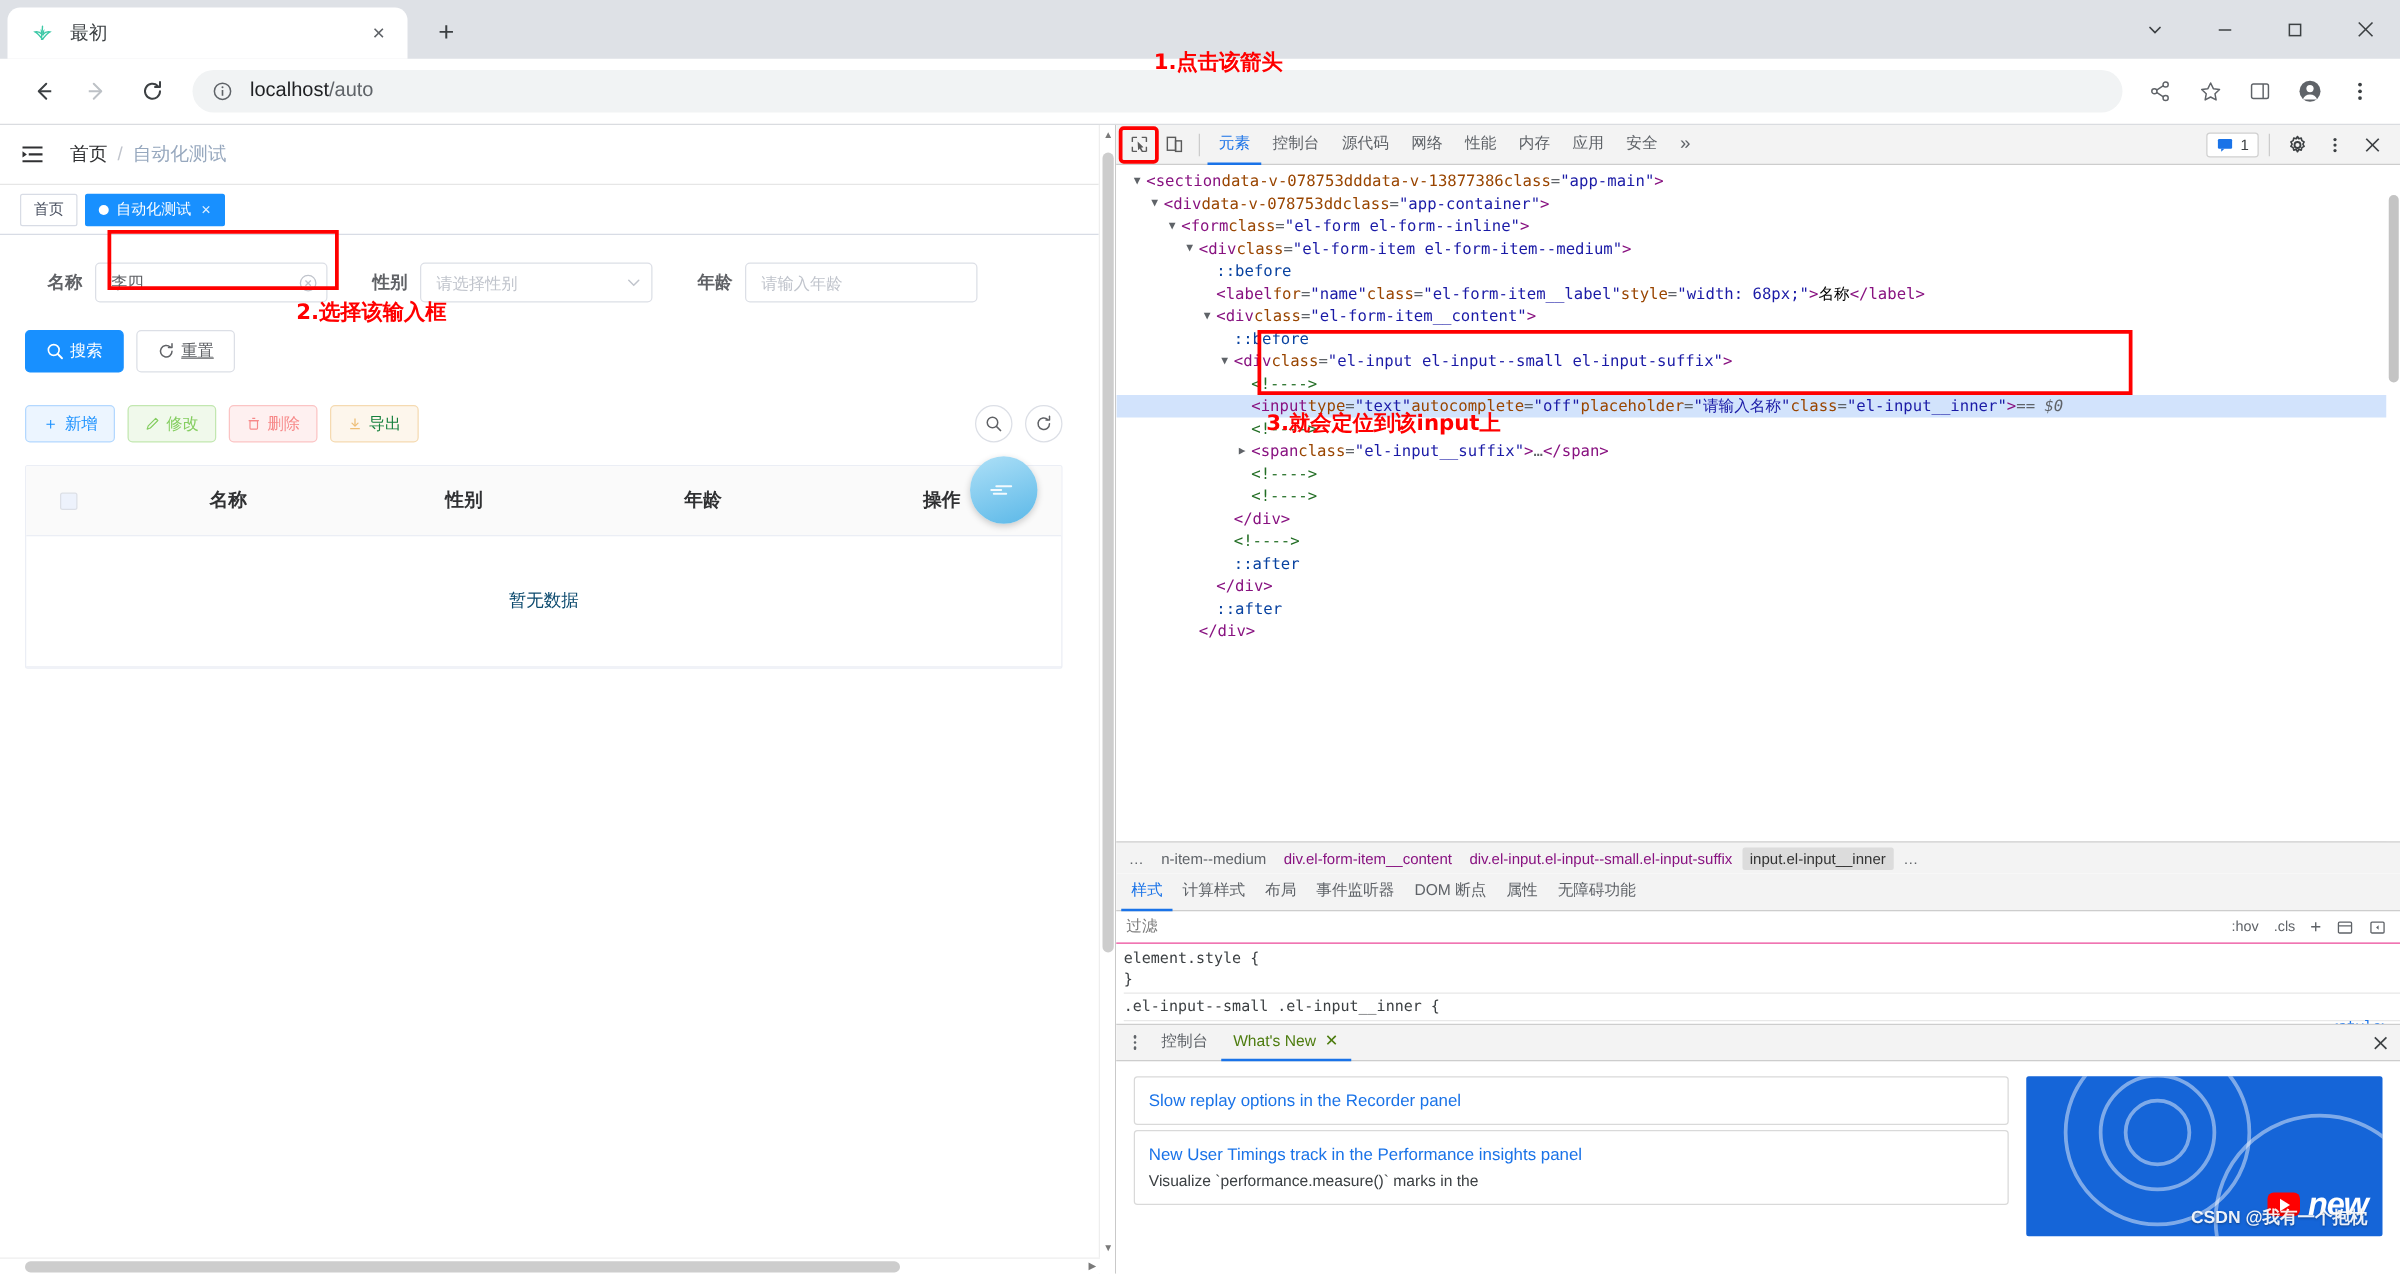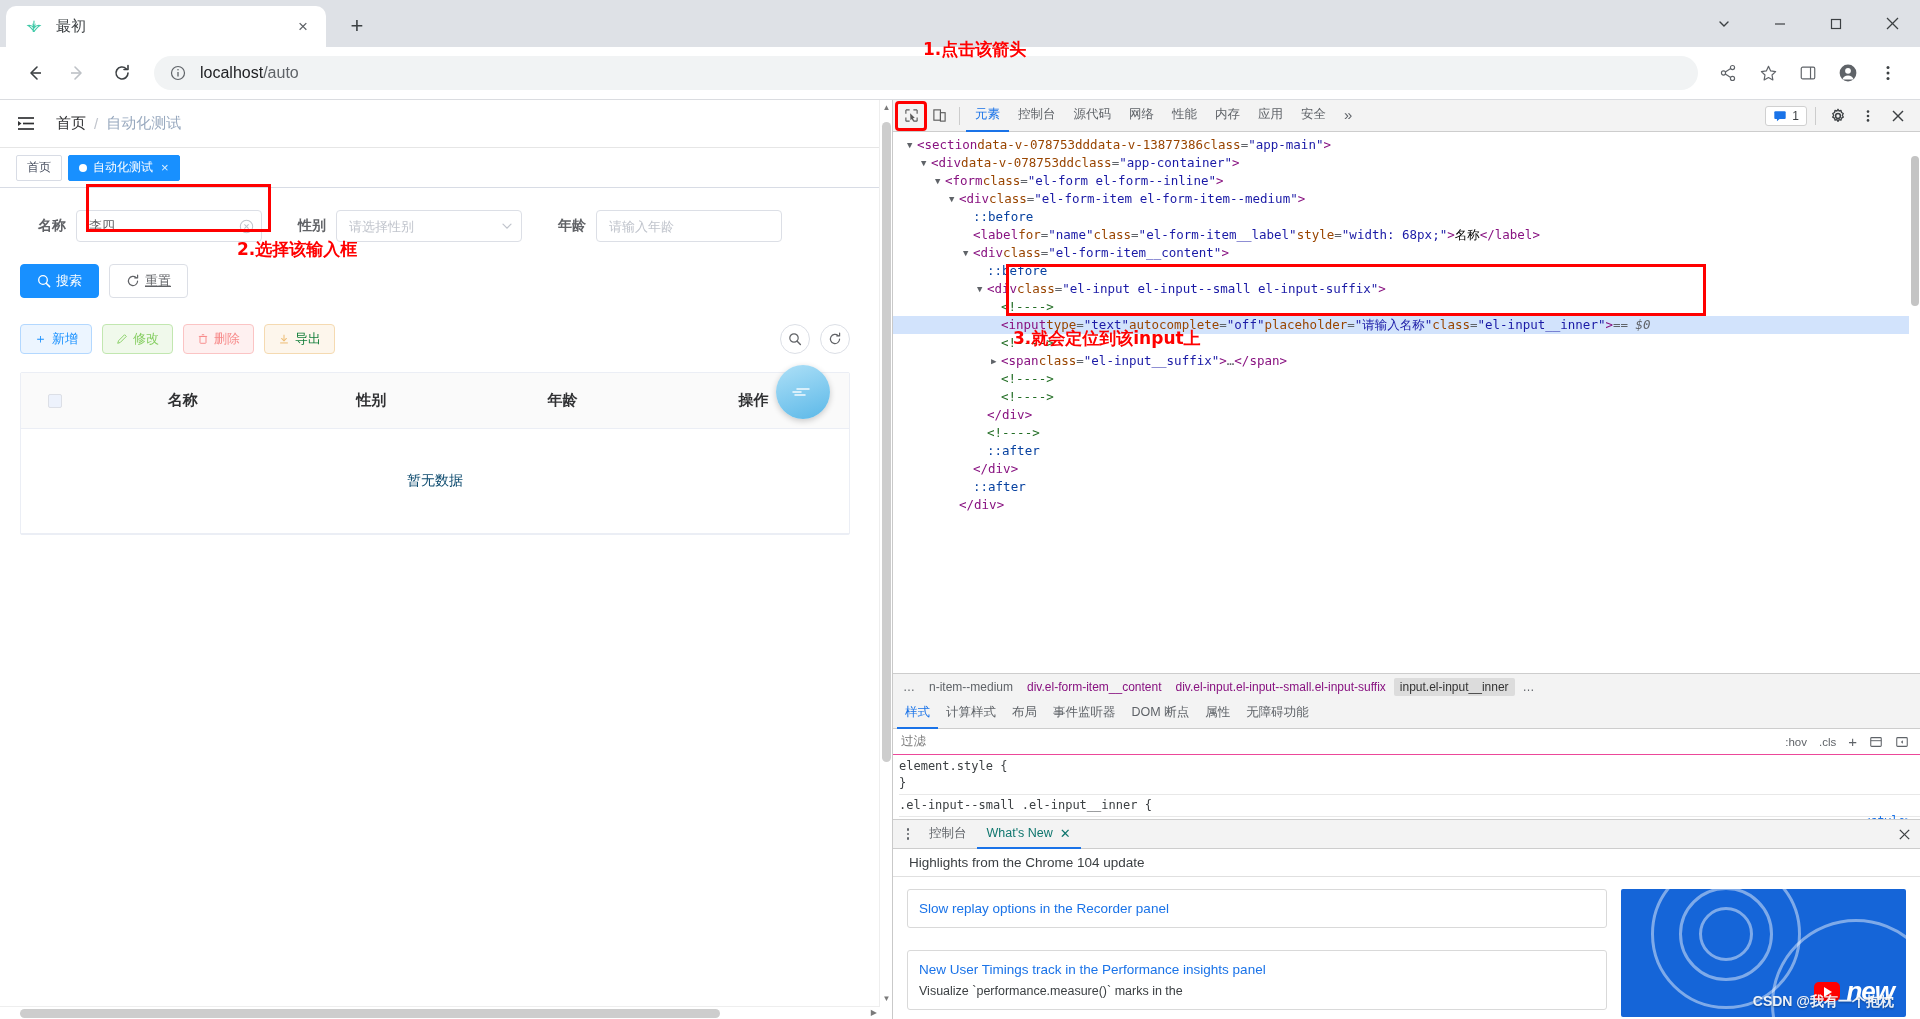--- a/index.html
+++ b/index.html
@@ -203,26 +203,26 @@
   .style-rule{border-bottom:1px solid #e8e8e8;padding-bottom:2px;margin-bottom:2px;position:relative;}
   .prop{color:#c80000;padding-left:14px;}
   .pval{color:#1a1aa6;}
   .src{position:absolute;right:8px;top:16px;color:#1a73e8;font-size:11.5px;cursor:pointer;}
 
   .dt-drawer{height:200px;background:#fff;border-top:1px solid #cdcdcd;display:flex;flex-direction:column;flex-shrink:0;}
   .drawer-tabs{height:29px;background:#f3f3f3;border-bottom:1px solid #cdcdcd;display:flex;align-items:center;padding:0 4px;}
   .dotsbtn{width:22px;display:flex;flex-direction:column;align-items:center;gap:2px;cursor:pointer;}
   .dot{width:2.5px;height:2.5px;background:#5f6368;border-radius:50%;}
   .dtab{height:29px;padding:0 10px;display:flex;align-items:center;font-size:12.5px;color:#5f6368;cursor:pointer;border-bottom:2px solid transparent;gap:7px;}
-  .dtab.active{color:#0f766e;border-bottom-color:#1a73e8;align-items:center;}
+  .dtab.active{color:#4d7c0f;border-bottom-color:#1a73e8;align-items:center;}
   .dtab .x{font-size:13px;font-weight:bold;}
   .drawer-close{margin-left:auto;width:24px;display:flex;align-items:center;justify-content:center;color:#5f6368;cursor:pointer;font-size:15px;}
   .wn-head{height:28px;display:flex;align-items:center;padding-left:16px;font-size:13.5px;color:#3c4043;border-bottom:1px solid #e0e0e0;}
   .wn-body{flex:1;display:flex;padding:12px 14px 0 14px;gap:14px;overflow:hidden;position:relative;}
-  .wn-list{flex:1;display:flex;flex-direction:column;gap:22px;}
+  .wn-list{flex:1;display:flex;flex-direction:column;gap:4px;}
   .wn-card{border:1px solid #d9d9d9;border-radius:3px;padding:9px 11px;background:#fff;}
   .wn-title{font-size:13.5px;color:#1a73e8;line-height:19px;cursor:pointer;}
   .wn-desc{font-size:12.5px;color:#3c4043;line-height:17px;margin-top:4px;}
   .wn-video{
     width:285px;height:128px;background:#1565d8;position:relative;overflow:hidden;border-radius:2px;flex-shrink:0;
   }
   .wn-video .ring{position:absolute;border:3px solid rgba(255,255,255,.45);border-radius:50%;}
   .yt{
     position:absolute;right:12px;bottom:10px;display:flex;align-items:center;gap:6px;
   }
@@ -655,21 +655,20 @@
             <span>What's New</span>
             <span class="x">✕</span>
           </div>
           <div class="drawer-close">
             <svg width="13" height="13" viewBox="0 0 14 14">
                 <line x1="2" y1="2" x2="12" y2="12" stroke="#3c4043" stroke-width="1.4"></line>
                 <line x1="12" y1="2" x2="2" y2="12" stroke="#3c4043" stroke-width="1.4"></line>
               </svg>
           </div>
         </div>
-        <div class="wn-head">Highlights from the Chrome 104 update</div>
         <div class="wn-body">
           <div class="wn-list">
             <div class="wn-card">
               <div class="wn-title">Slow replay options in the Recorder panel</div>
             </div>
             <div class="wn-card">
               <div class="wn-title">New User Timings track in the Performance insights panel</div>
               <div class="wn-desc">Visualize `performance.measure()` marks in the</div>
             </div>
           </div>

